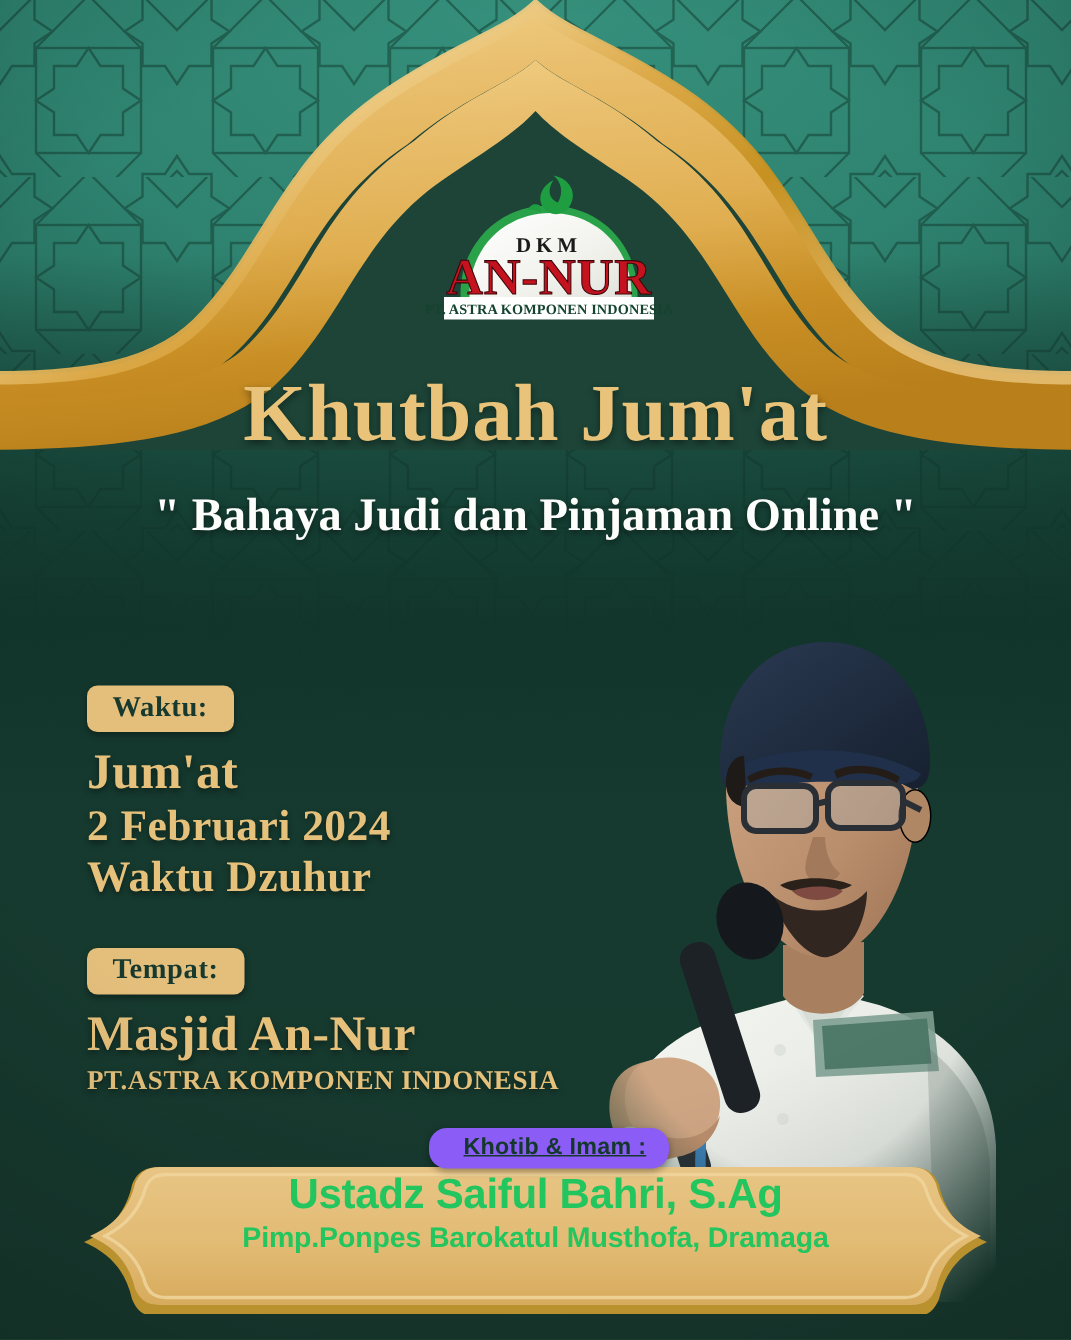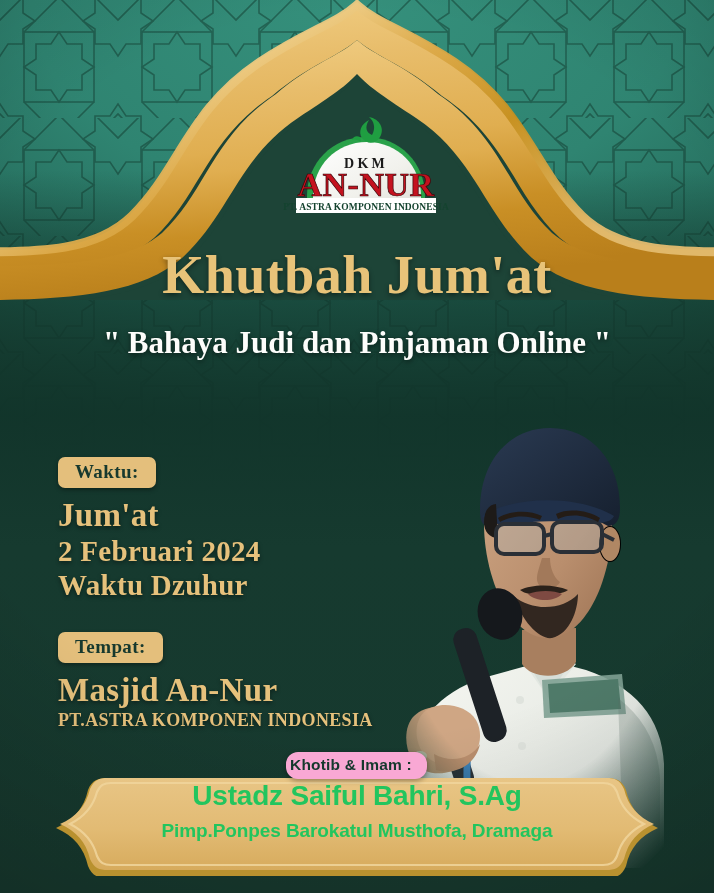--- a/index.html
+++ b/index.html
@@ -101,40 +101,41 @@
     text-shadow:0 2px 4px rgba(0,0,0,.45);
     margin-top:9px;
   }
   .l-big { font-size:33px; line-height:1.12; letter-spacing:.3px; }
   .l-mid { font-size:29px; line-height:1.18; letter-spacing:.3px; }
   .l-small { font-size:18px; line-height:1.3; letter-spacing:.35px; }
 
   
   .khotib-pill {
     position:absolute; left:286px; top:752px;
-    background:#f9a8d4;
+    background:#8b5cf6;
     color:#14382c;
     font-weight:700;
     font-size:15.5px;
     letter-spacing:.2px;
-    padding:4px 15px 5px 4px;
+    padding:4px 15px 5px 23px;
     border-radius:12px;
     box-shadow:0 2px 5px rgba(0,0,0,.35);
     z-index:6;
+    text-decoration:underline;
   }
   .ribbon { position:absolute; left:12px; top:772px; width:690px; height:104px; z-index:5; }
   .ribbon svg { display:block; }
   .ribbon-text {
     position:absolute; left:0; right:0; top:780px;
     text-align:center;
     z-index:7;
     color:#22c55e;
   }
   .rt1 { font-weight:700; font-size:28px; line-height:1.15; letter-spacing:-.2px; }
-  .rt2 { font-weight:700; font-size:19px; line-height:1.2; letter-spacing:-.1px; margin-top:8px; }
+  .rt2 { font-weight:700; font-size:19px; line-height:1.2; letter-spacing:-.1px; margin-top:3px; }
 </style>
 </head>
 <body>
 
 <div id="poster">
 
   <div class="bg-base"></div>
 
   <svg class="bg-pattern" xmlns="http://www.w3.org/2000/svg" width="714" height="893" aria-hidden="true">
     <defs>

